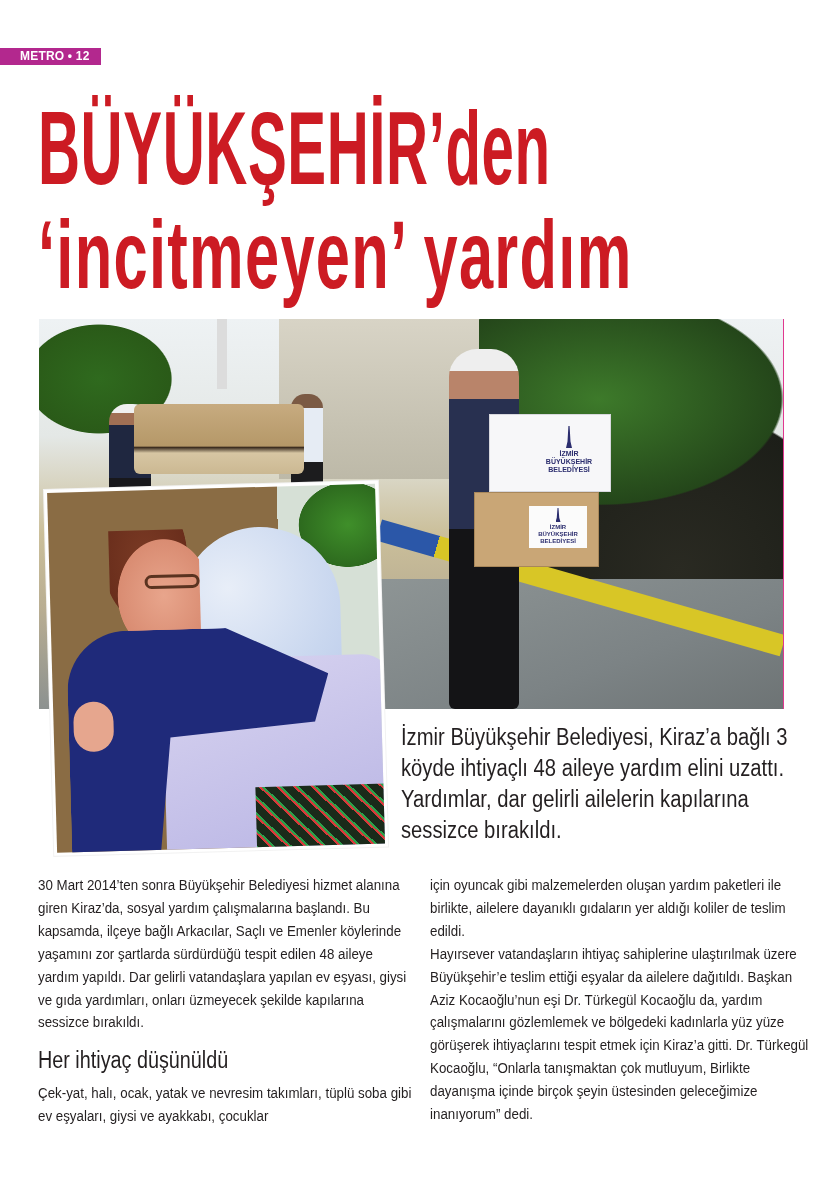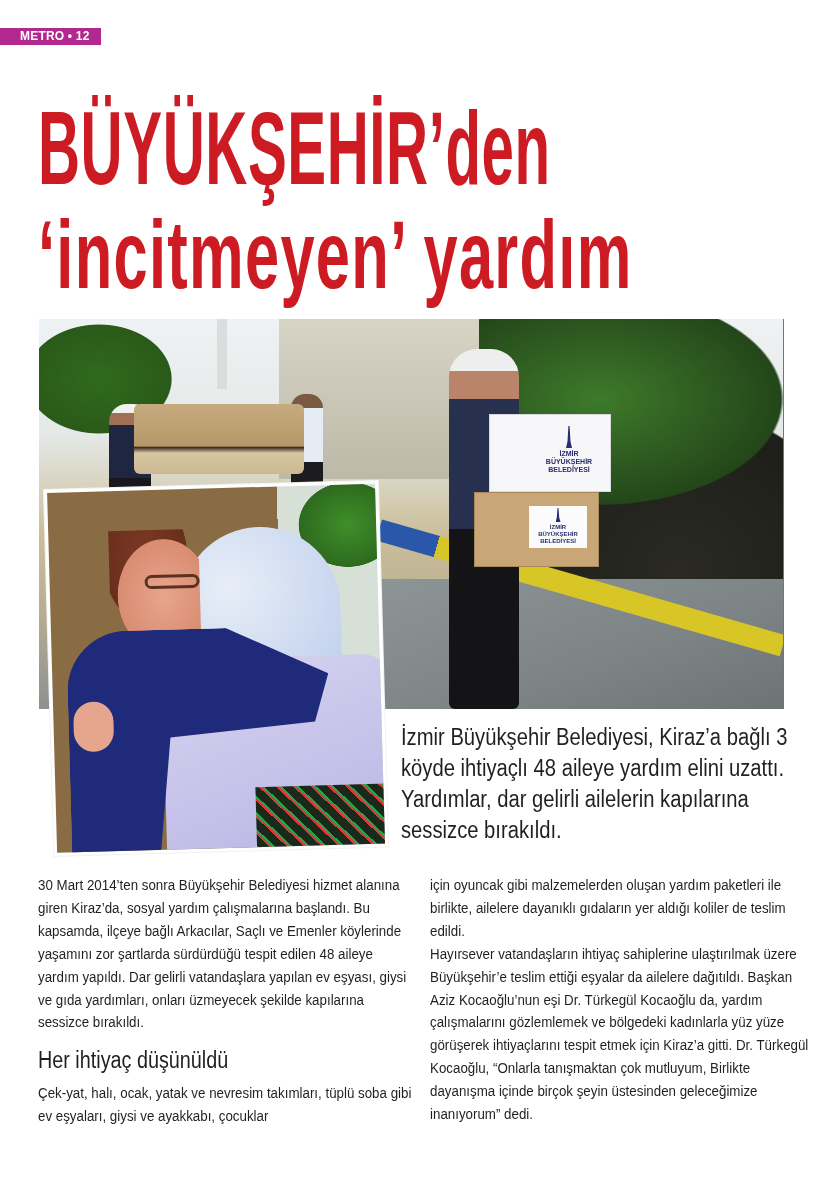--- a/index.html
+++ b/index.html
@@ -1,18 +1,18 @@
 <!DOCTYPE html>
 <html><head>
 <meta charset="utf-8">
 <style>
   html, body { margin: 0; padding: 0; background: #ffffff; }
   body { width: 824px; height: 1200px; position: relative; overflow: hidden; font-family: "Liberation Sans", sans-serif; color: #231f20; }
 
-  .section-tag { position: absolute; left: 0; top: 28px; height: 17px; width: 101px; background: #b3288e; color: #fff; font-family: "Liberation Sans", sans-serif; font-weight: bold; font-size: 12px; line-height: 17px; padding-left: 20px; box-sizing: border-box; letter-spacing: 0.2px; }
+  .section-tag { position: absolute; left: 0; top: 48px; height: 17px; width: 101px; background: #b3288e; color: #fff; font-family: "Liberation Sans", sans-serif; font-weight: bold; font-size: 12px; line-height: 17px; padding-left: 20px; box-sizing: border-box; letter-spacing: 0.2px; }
 
   .headline { position: absolute; left: 38px; width: 760px; color: #cc1b23; font-family: "Liberation Sans", sans-serif; font-weight: bold; white-space: nowrap; transform-origin: left top; }
   .headline.l1 { top: 96px; font-size: 104px; line-height: 104px; transform: scaleX(0.56); letter-spacing: 1px; }
   .headline.l1 .small { font-size: 104px; }
   .headline.l2 { top: 205px; font-size: 96px; line-height: 100px; transform: scaleX(0.64); letter-spacing: 2px; }
 
   
   .photo-main { position: absolute; left: 39px; top: 319px; width: 744px; height: 390px; overflow: hidden; border-right: 1px solid #e0388f;
     background:
       radial-gradient(ellipse 120px 90px at 60px 60px, #2f6a1e 0%, #2a5a18 60%, transparent 61%),

